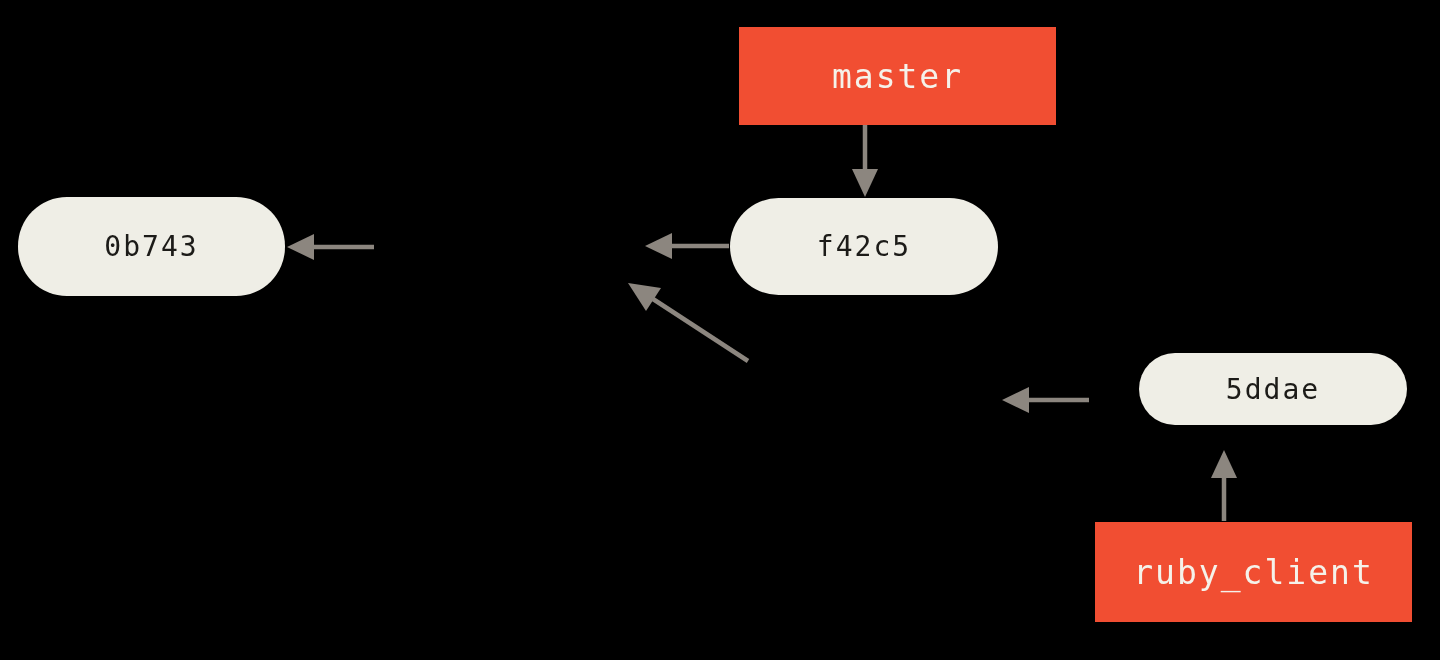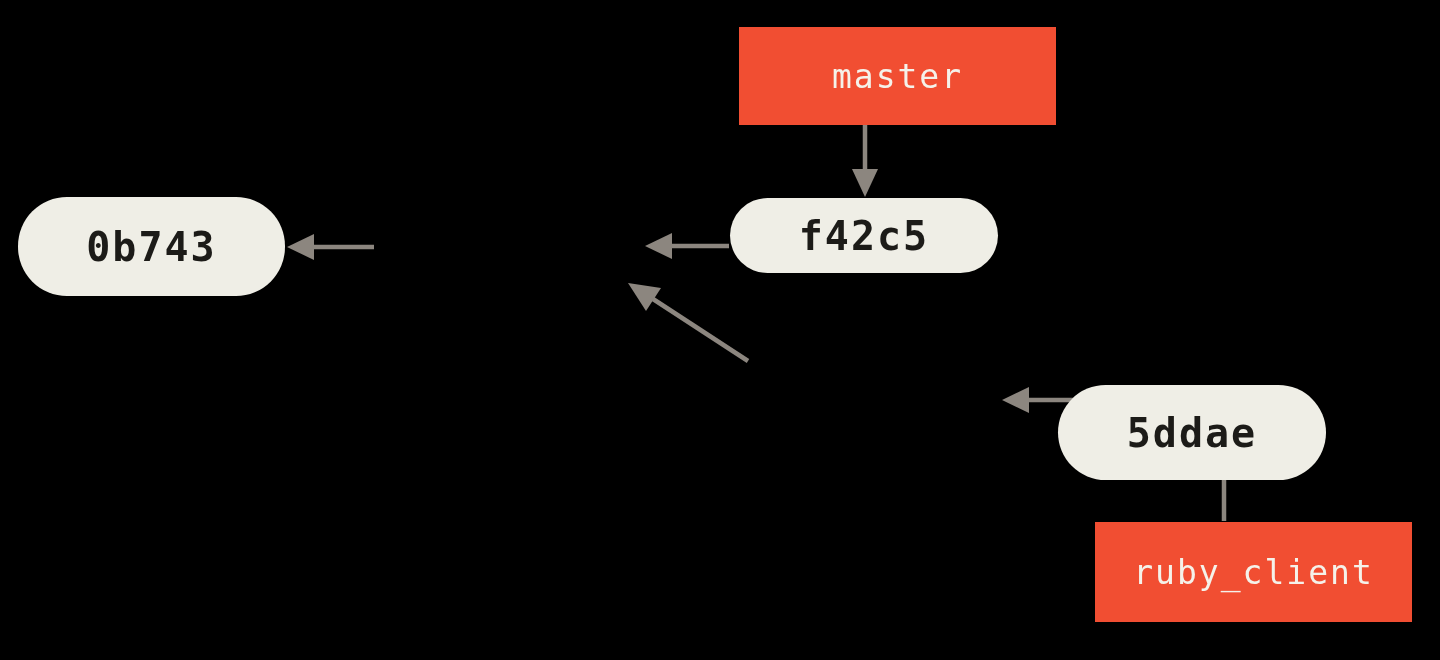--- a/index.html
+++ b/index.html
@@ -34,23 +34,22 @@
   .commit {
     position: absolute;
     background: var(--commit-fill, #efeee6);
     border-radius: 49px;
     display: flex;
     align-items: center;
     justify-content: center;
   }
   .commit-label {
     color: var(--commit-text, #1c1b18);
-    font-size: 40px;
+    font-size: 28px;
     letter-spacing: 2px;
-    font-weight: bold;
   }
   .branch {
     position: absolute;
     background: var(--branch-fill, #f14e32);
     display: flex;
     align-items: center;
     justify-content: center;
   }
   .branch-label {
     color: var(--branch-text, #f5f2ea);
@@ -94,26 +93,26 @@
       <line class="edge-line" x1="748" y1="361" x2="653" y2="299"></line>
       <polygon class="edge-head" points="628,283 661,288 646,311"></polygon>
     </g>
   </svg>
 
   <div class="commit" style="left:18px; top:197px; width:267px; height:99px;">
     <span class="commit-label">0b743</span>
   </div>
 
 
-  <div class="commit" style="left:730px; top:198px; width:268px; height:75px;">
+  <div class="commit" style="left:730px; top:198px; width:268px; height:97px;">
     <span class="commit-label">f42c5</span>
   </div>
 
 
-  <div class="commit" style="left:1058px; top:353px; width:268px; height:95px;margin-top:32px;">
+  <div class="commit" style="left:1139px; top:353px; width:268px; height:72px;">
     <span class="commit-label">5ddae</span>
   </div>
 
   <div class="branch" style="left:1095px; top:522px; width:317px; height:100px;">
     <span class="branch-label">ruby_client</span>
   </div>
 
   <div class="branch" style="left:739px; top:27px; width:317px; height:98px;">
     <span class="branch-label">master</span>
   </div>

